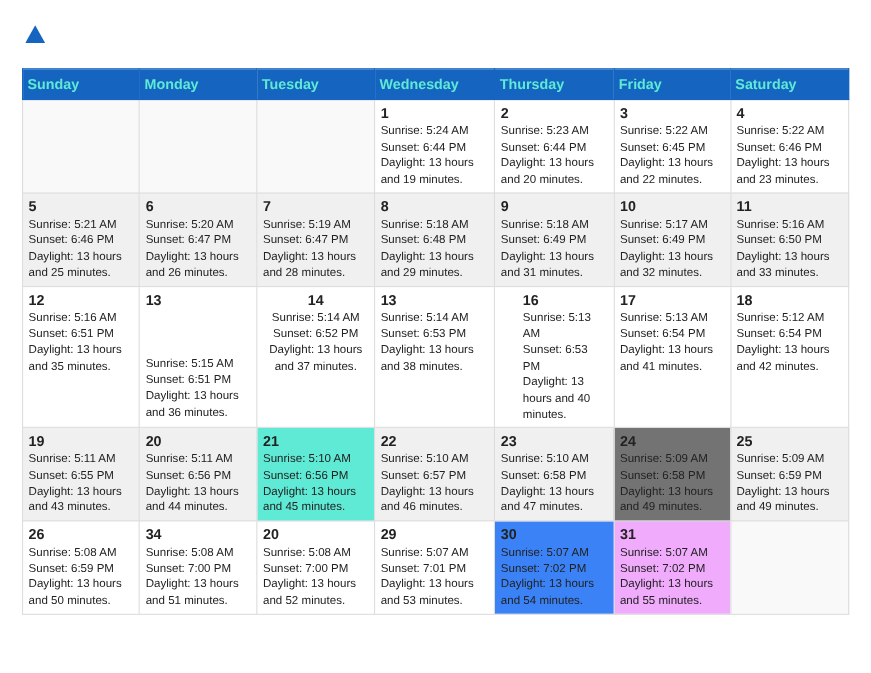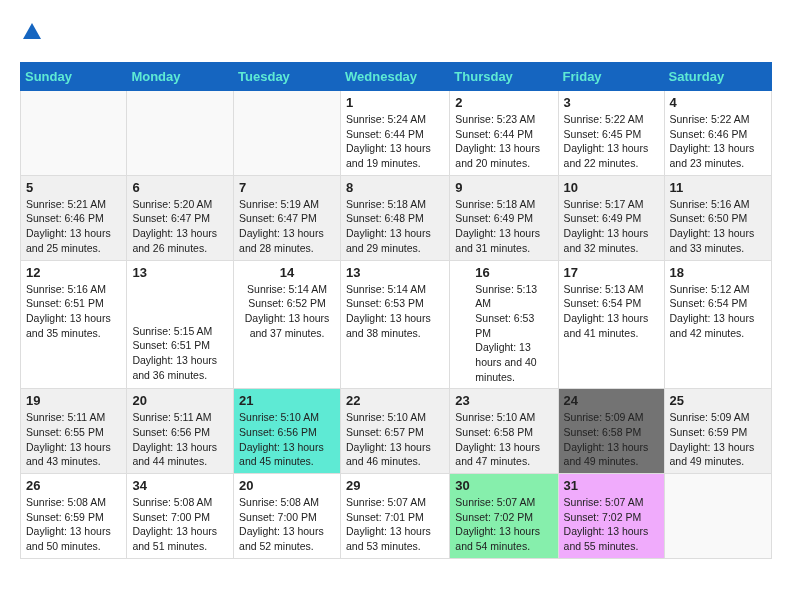--- a/index.html
+++ b/index.html
@@ -298,21 +298,21 @@
           <div class="day-info" style="white-space: pre-line;">Sunrise: 5:08 AM
 Sunset: 7:00 PM
 Daylight: 13 hours and 52 minutes.</div>
         </td>
         <td style="background: rgb(255, 255, 255);">
           <span class="day-number">29</span>
           <div class="day-info" style="white-space: pre-line;">Sunrise: 5:07 AM
 Sunset: 7:01 PM
 Daylight: 13 hours and 53 minutes.</div>
         </td>
-        <td style="background: #86efac;">
+        <td style="background: #3b82f6;">
           <span class="day-number">30</span>
           <div class="day-info" style="white-space: pre-line;">Sunrise: 5:07 AM
 Sunset: 7:02 PM
 Daylight: 13 hours and 54 minutes.</div>
         </td>
         <td style="background: #f0abfc; margin-top: 48px;">
           <span class="day-number">31</span>
           <div class="day-info" style="white-space: pre-line;">Sunrise: 5:07 AM
 Sunset: 7:02 PM
 Daylight: 13 hours and 55 minutes.</div>

